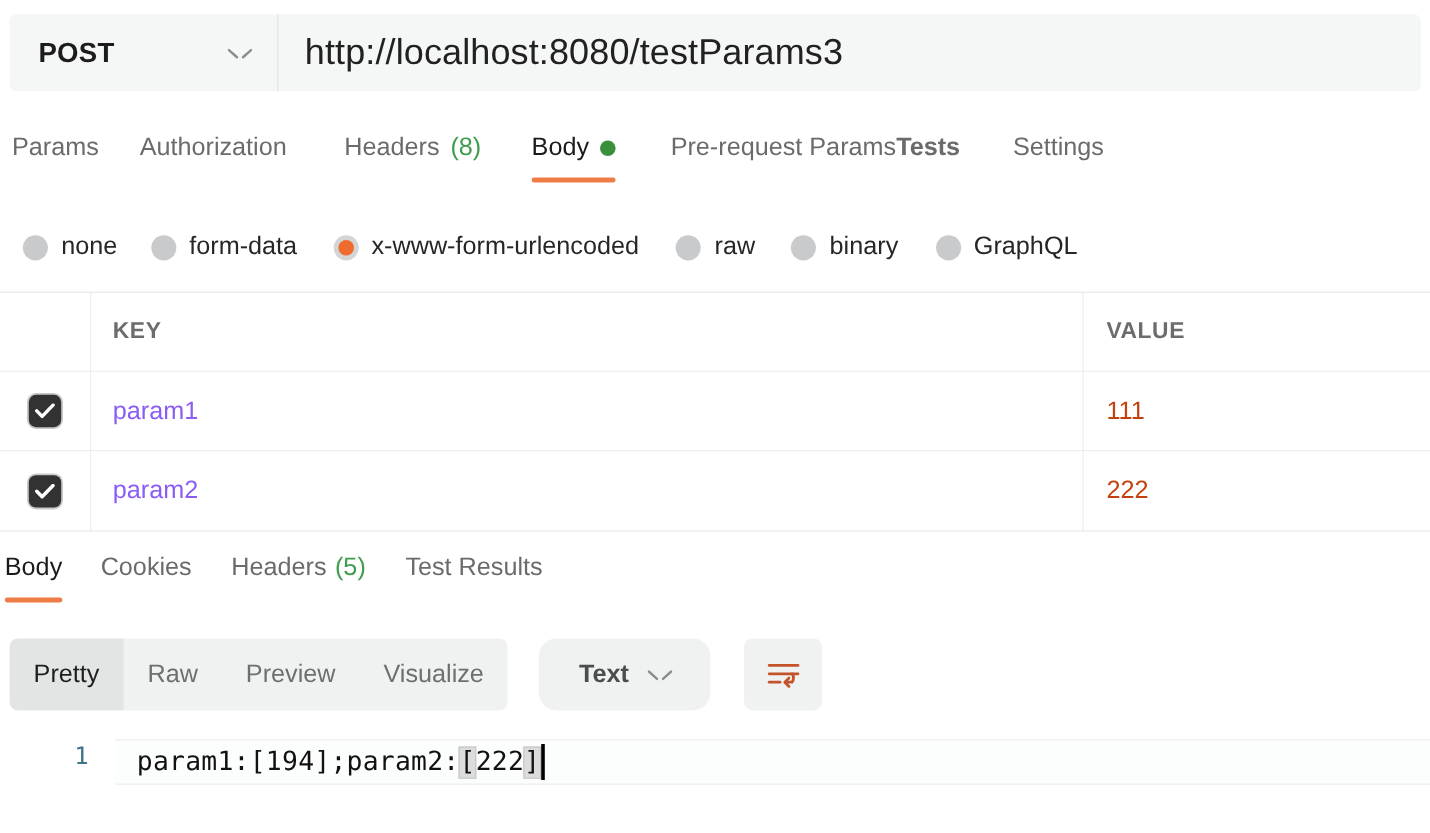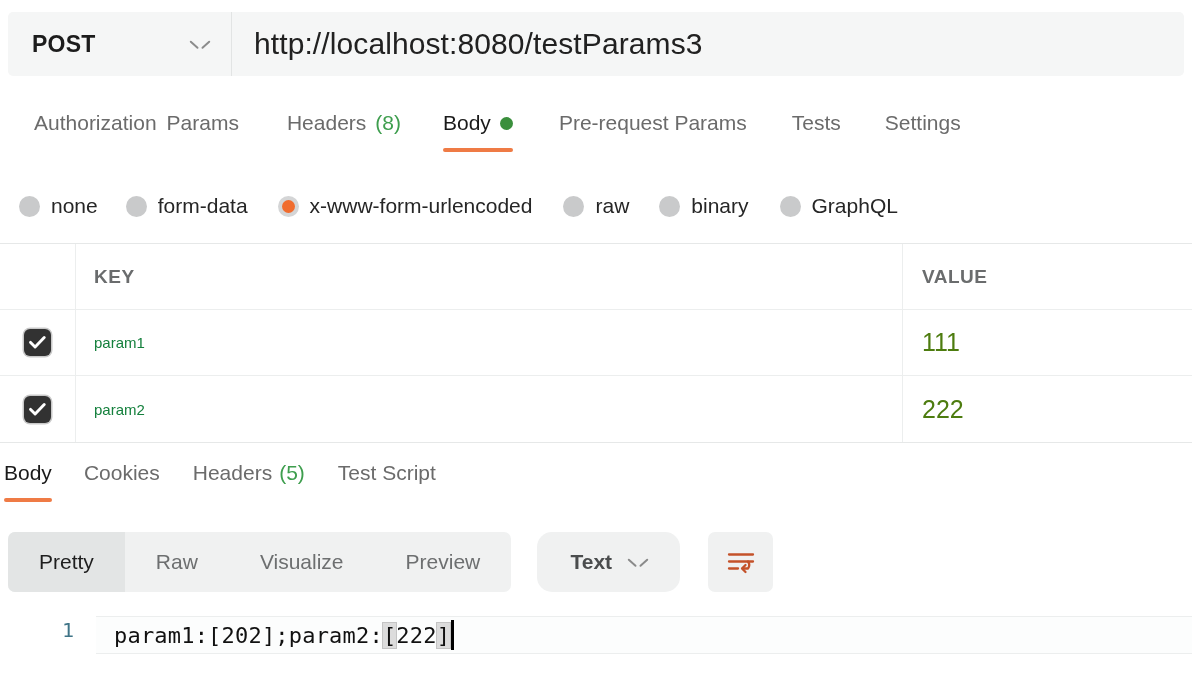--- a/index.html
+++ b/index.html
@@ -98,25 +98,25 @@
   }
   .prow { display: flex; height: 66px; border-bottom: 1px solid #eceeee; }
   .prow:last-child { border-bottom: none; }
   .pcheck {
     width: 76px; flex: none; display: flex; align-items: center; justify-content: center;
     border-right: 1px solid #eceeee;
   }
   .pkey {
     flex: 1; display: flex; align-items: center; padding-left: 18px;
     border-right: 1px solid #eceeee;
-    font-size: 15px; color: #15803d;
+    font-size: 21px; color: #8b5cf6;
   }
   .pval {
     width: 289px; flex: none; display: flex; align-items: center; padding-left: 19px;
-    font-size: 25px; color: #4d7c0f;
+    font-size: 21px; color: #c2410c;
   }
   .hdr .pkey, .hdr .pval {
     font-size: 19px; font-weight: 700; color: #6a6c6d; letter-spacing: .5px;
   }
   .cbx {
     width: 27px; height: 27px; border-radius: 6px; background: #323232;
     display: flex; align-items: center; justify-content: center;
     box-shadow: 0 0 0 1.5px #c9c9c9;
     cursor: pointer;
   }
@@ -140,21 +140,21 @@
   }
 
   
   .viewbar { position: absolute; left: 8px; top: 532px; height: 60px; display: flex; align-items: center; gap: 12px; }
   .segmented {
     height: 60px; background: #f0f1f1; border-radius: 7px;
     display: flex; align-items: stretch; overflow: hidden;
   }
   .seg {
     display: flex; align-items: center; justify-content: center;
-    padding: 0 31px; font-size: 21px; color: #6d6f70; cursor: pointer; white-space: nowrap;
+    padding: 0 20px; font-size: 21px; color: #6d6f70; cursor: pointer; white-space: nowrap;
   }
   .seg.active { background: #e3e5e5; color: #1e1e1e; }
   .textsel {
     height: 60px; min-width: 143px; background: #f0f1f1; border-radius: 15px;
     display: flex; align-items: center; justify-content: center; gap: 17px;
     padding: 0 20px; cursor: pointer;
   }
   .textsel .lbl { font-size: 21px; color: #4b4d4e; font-weight: 600; }
   .iconbtn {
     width: 65px; height: 60px; background: #f0f1f1; border-radius: 7px;
@@ -190,39 +190,39 @@
 
   <div class="urlbar">
     <div class="method-box">
       <span class="method-label">POST</span>
       <span class="chev"></span>
     </div>
     <div class="url-input" title="Enter URL or paste text">http://localhost:8080/testParams3</div>
   </div>
 
   <div class="req-tabs">
+    <div class="req-tab" style="margin-left:10px;">
+      <span class="txt">Params</span>
+    </div>
     <div class="req-tab" style="margin-left:34px;">
       <span class="txt">Authorization</span>
-    </div>
-    <div class="req-tab" style="margin-left:10px;">
-      <span class="txt">Params</span>
     </div>
     <div class="req-tab" style="margin-left:48px;">
       <span class="txt">Headers</span>
       <span class="count">(8)</span>
     </div>
     <div class="req-tab active" style="margin-left:42px;">
       <span class="txt">Body</span>
       <span class="green-dot"></span>
       <span class="tab-underline"></span>
     </div>
     <div class="req-tab" style="margin-left:46px;">
       <span class="txt">Pre-request Params</span>
     </div>
-    <div class="req-tab" style="margin-left:45px;">
+    <div class="req-tab" style="font-weight:bold;">
       <span class="txt">Tests</span>
     </div>
     <div class="req-tab" style="margin-left:44px;">
       <span class="txt">Settings</span>
     </div>
   </div>
 
   <div class="bodytypes">
     <div class="radio-opt" style="margin-left:19px;">
       <span class="radio"></span>
@@ -286,30 +286,30 @@
       <span class="res-underline"></span>
     </div>
     <div class="res-tab" style="margin-left:32px;">
       <span class="txt">Cookies</span>
     </div>
     <div class="res-tab" style="margin-left:33px;">
       <span class="txt">Headers</span>
       <span class="count">(5)</span>
     </div>
     <div class="res-tab" style="margin-left:33px;">
-      <span class="txt">Test Script</span>
+      <span class="txt">Test Results</span>
     </div>
   </div>
 
   <div class="viewbar">
     <div class="segmented">
       <div class="seg active">Pretty</div>
       <div class="seg">Raw</div>
+      <div class="seg">Preview</div>
       <div class="seg">Visualize</div>
-      <div class="seg">Preview</div>
     </div>
     <div class="textsel" style="margin-left:14px;">
       <span class="lbl">Text</span>
       <span class="chev"></span>
     </div>
     <div class="iconbtn" style="margin-left:16px;">
       <svg width="30" height="26" viewBox="0 0 30 26" aria-hidden="true">
         <g stroke="#c4522a" stroke-width="2.3" fill="none" stroke-linecap="round">
           <line x1="3" y1="5.5" x2="27" y2="5.5"></line>
           <line x1="3" y1="12.5" x2="27" y2="12.5"></line>
@@ -317,17 +317,17 @@
           <path d="M22 12.5 a6 6 0 0 1 0 7 L16.5 19.5" stroke-linejoin="round"></path>
           <path d="M19.5 16 L16 19.5 L19.5 23" stroke-linejoin="round"></path>
         </g>
       </svg>
     </div>
   </div>
 
   <div class="editor">
     <div class="gutter">1</div>
     <div class="codeline">
-      <span class="seg-txt">param1:[202];param2:</span><span class="brk">[</span><span>222</span><span class="brk">]</span><span class="caret"></span>
+      <span class="seg-txt">param1:[194];param2:</span><span class="brk">[</span><span>222</span><span class="brk">]</span><span class="caret"></span>
     </div>
   </div>
 
 </div>
 
 </body></html>

